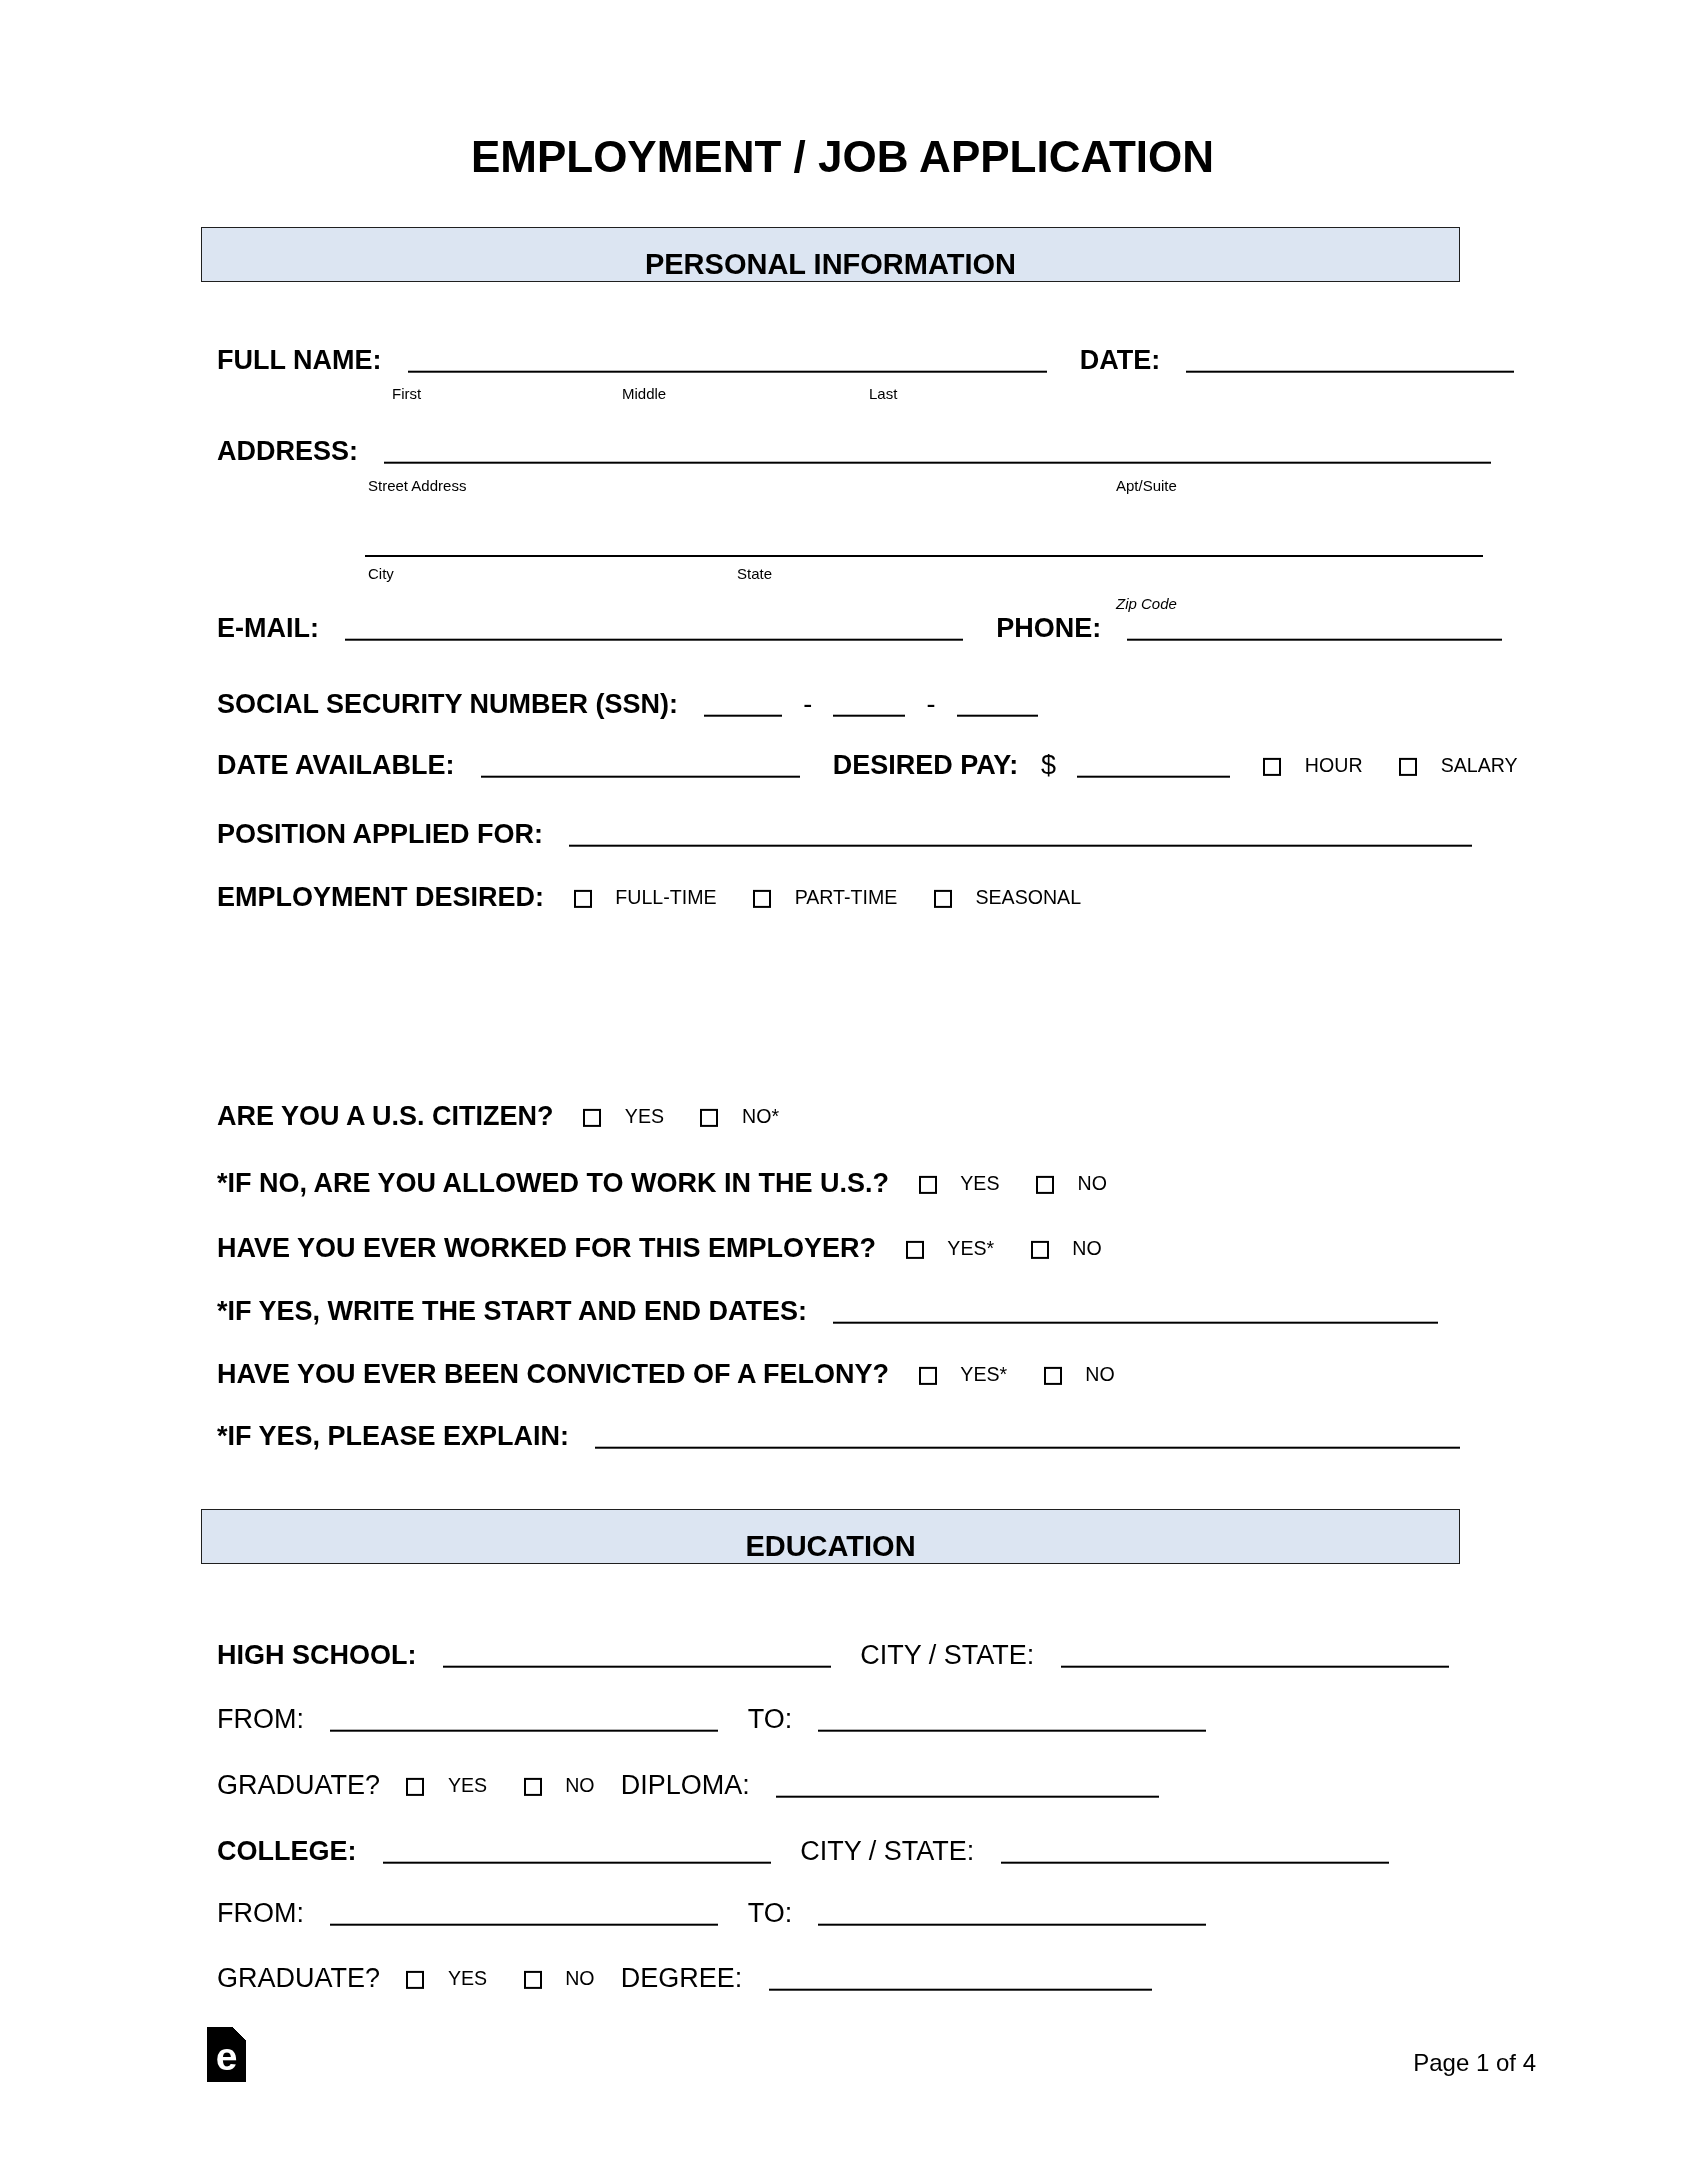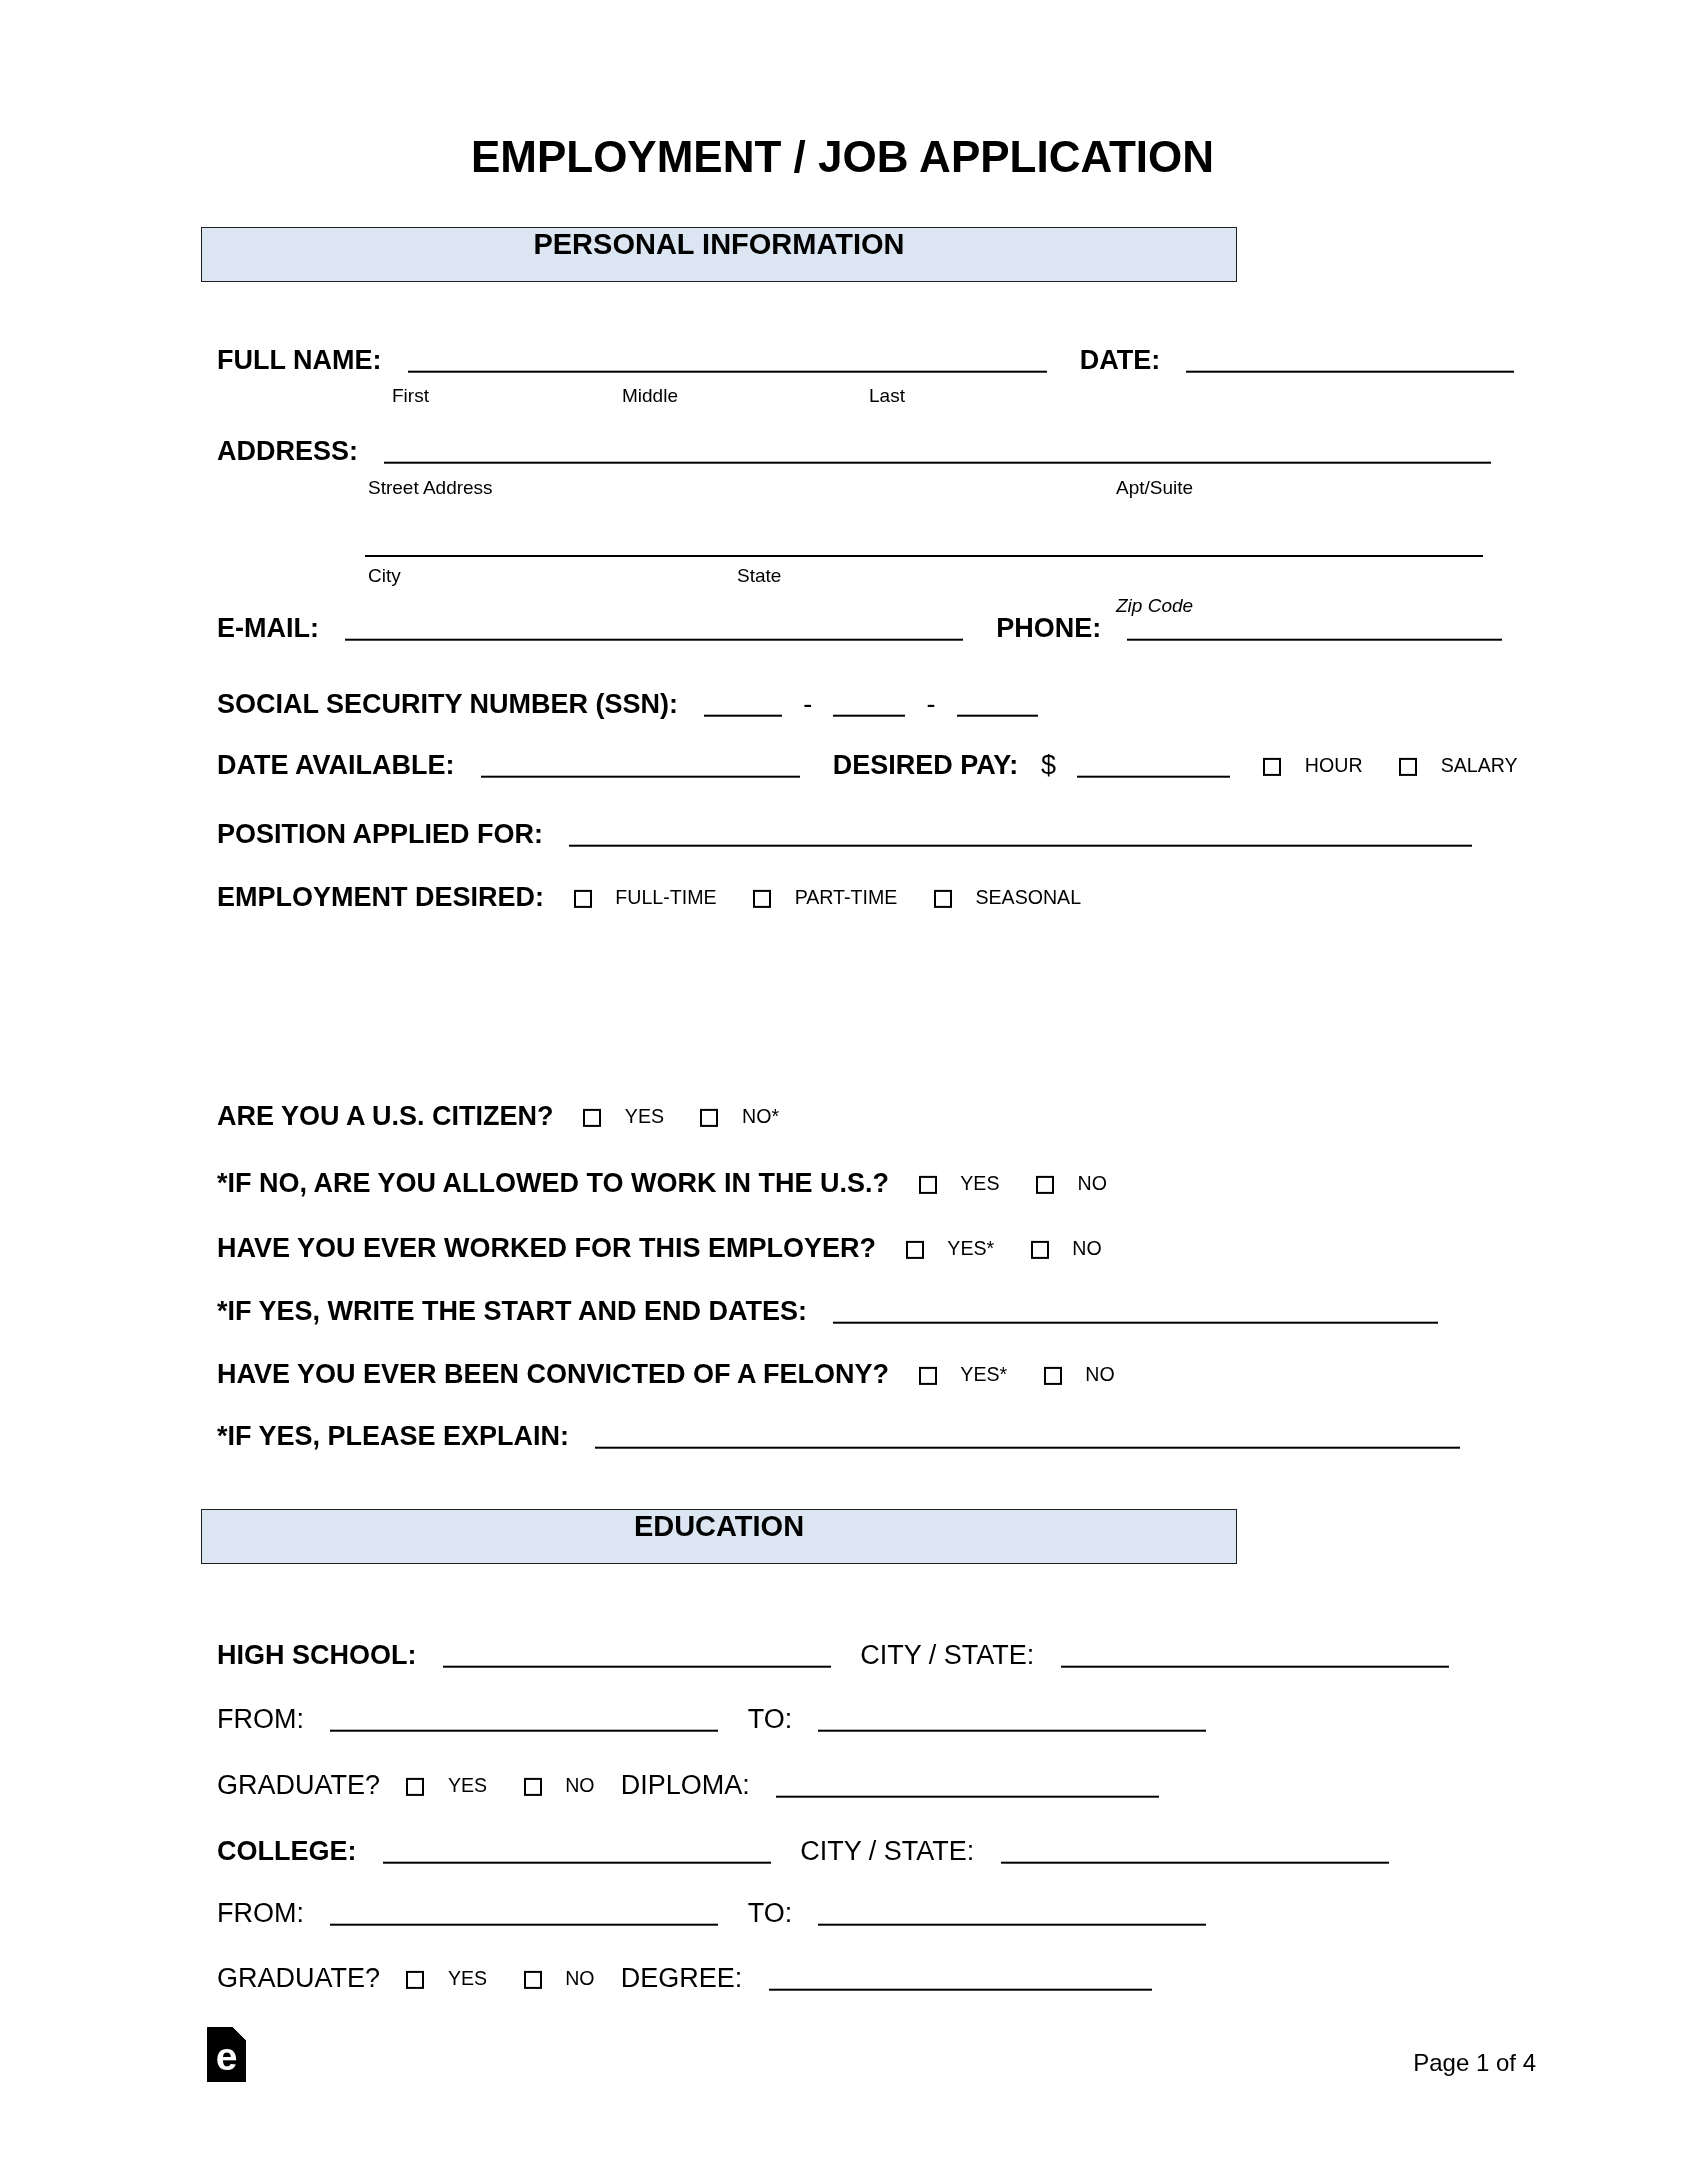--- a/index.html
+++ b/index.html
@@ -10,23 +10,23 @@
     color: #000;
   }
   .page { position: relative; width: 1685px; height: 2181px; background: #fff; overflow: hidden; }
 
   .title {
     position: absolute; top: 132px; left: 0; width: 100%;
     text-align: center; font-size: 44px; font-weight: bold; letter-spacing: 0px;
   }
 
   .bar {
-    position: absolute; left: 201px; width: 1036px; height: 55px;
+    position: absolute; left: 201px; width: 1259px; height: 55px;
     background: #dce5f2; border: 1.7px solid #1f1f1f;
-    display: flex; align-items: flex-start; justify-content: center;
+    display: flex; align-items: flex-end; justify-content: center;
     font-size: 29px; font-weight: bold;
   }
 
   .row {
     position: absolute; left: 217px;
     display: flex; align-items: center; white-space: nowrap;
     font-size: 27px; font-weight: normal; gap: 16px;
   }
   .b { font-weight: bold; }
 
@@ -39,21 +39,21 @@
   .cb {
     display: inline-block; width: 18px; height: 18px;
     border: 2.6px solid #000; background: #fff;
     transform: translateY(0.9px);
     flex: none;
   }
   .small { font-size: 19.6px; }
   .opt { margin-left: 7.7px; }
   .optgap { margin-left: 20.4px; }
 
-  .sub { position: absolute; font-size: 19px; }
+  .sub { position: absolute; font-size: 15px; }
 
   .hr { position: absolute; height: 0; border-top: 2.6px solid #000; }
 
   .ml8 { margin-left: 6.8px; } .ml12 { margin-left: 10.2px; } .ml16 { margin-left: 13.6px; }
   .ml20 { margin-left: 17px; } .ml6 { margin-left: 5.1px; }
 
   .logo {
     position: absolute; left: 207px; top: 2027px; width: 39px; height: 55px;
     background: #000;
     display: flex; align-items: center; justify-content: center;

